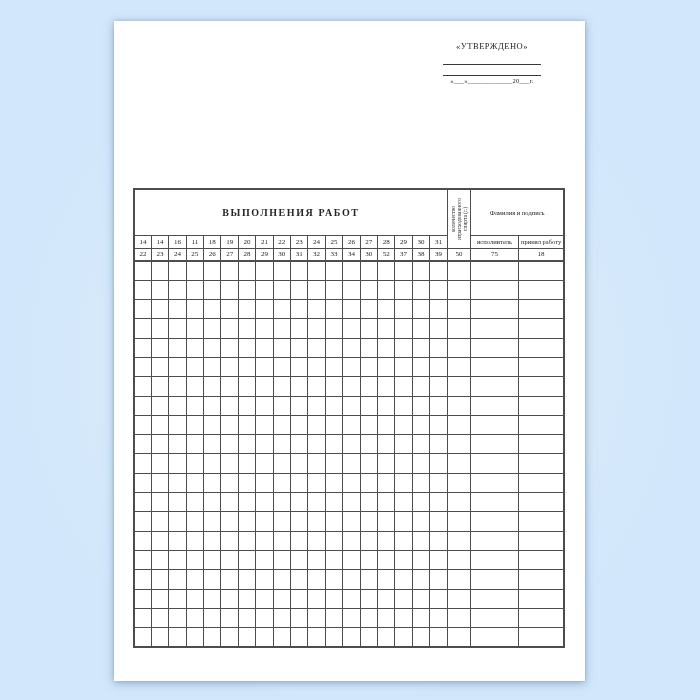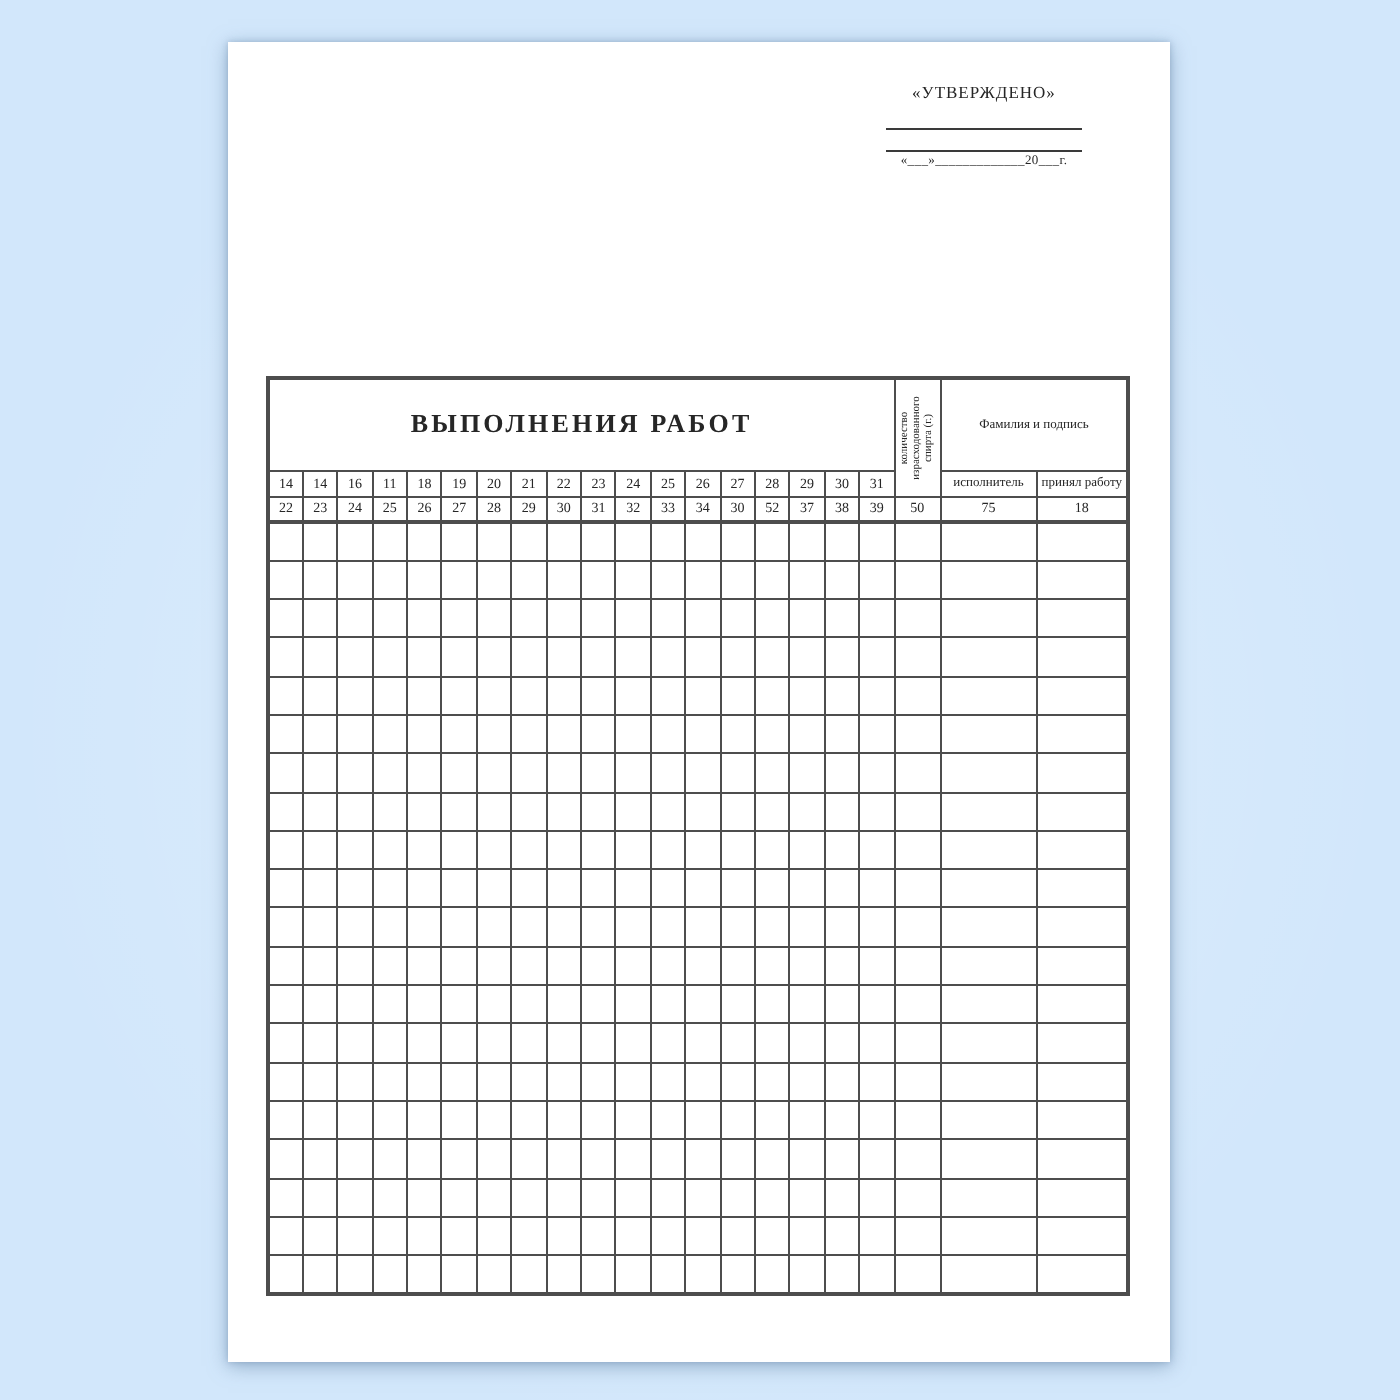--- a/index.html
+++ b/index.html
@@ -33,21 +33,21 @@
   table.form td{
     border:1px solid var(--grid,#4d4d4d);
     padding:0;text-align:center;vertical-align:middle;
     color:var(--ink,#262626);overflow:hidden;
   }
   tr.hdr-a{height:46px;}
   tr.hdr-b{height:13px;}
   tr.hdr-c{height:13px;}
   tr.body-row{height:19.3px;}
   tr.hdr-c td{border-bottom-width:2px;}
-  td.title-cell{text-align:left;padding-left:13px;font-weight:bold;font-size:13px;letter-spacing:1.6px;white-space:nowrap;}
+  td.title-cell{text-align:left;padding-left:13px;font-weight:bold;font-size:10px;letter-spacing:1.6px;white-space:nowrap;}
   td.vert-cell{position:relative;}
   .vert-inner{
     position:absolute;left:50%;top:50%;
     transform:translate(-50%,-50%) rotate(-90deg);
     width:57px;font-size:5.5px;line-height:6.2px;text-align:center;white-space:nowrap;
   }
   td.sig-cell{font-size:6.5px;}
   td.sub-cell{font-size:6.5px;}
   td.num{font-size:7px;font-family:Liberation Serif, serif;}
 </style>

